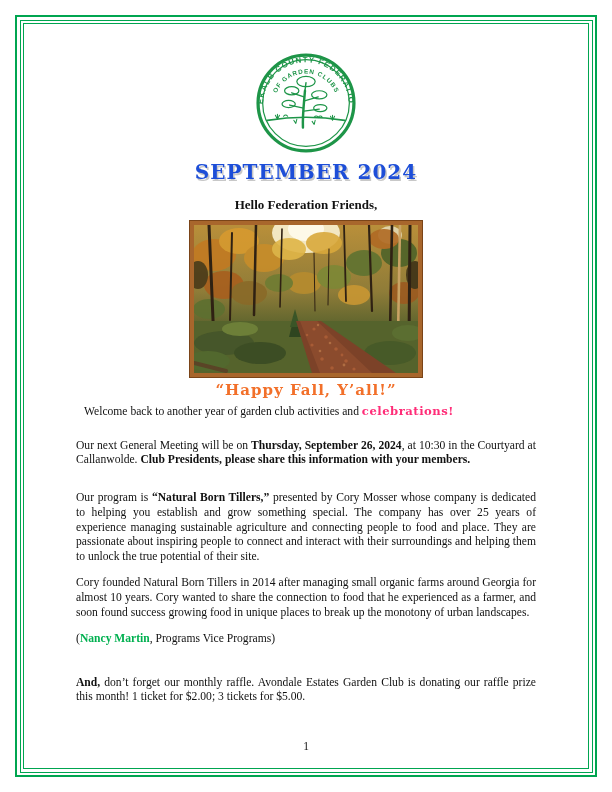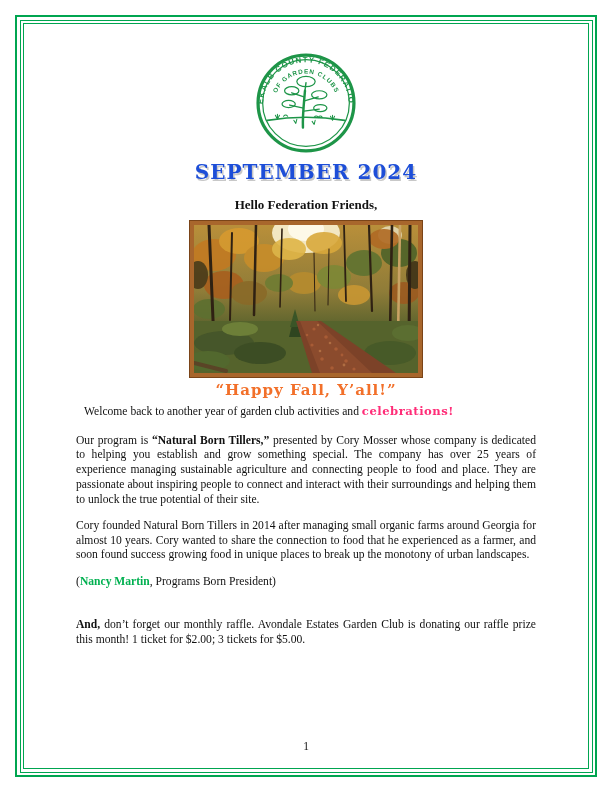--- a/index.html
+++ b/index.html
@@ -58,21 +58,21 @@
     font-family:"DejaVu Serif", serif;
   }
 
   .body-text{
     font-size:11.6px;
     line-height:14.7px;
     text-align:justify;
   }
   .welcome-line{margin-top:5px;font-size:11.6px;line-height:14.7px;margin-left:8px;}
   .p-meeting{margin-top:19px;}
-  .p-program{margin-top:14px;}
+  .p-program{margin-top:23px;}
   .p-founder{margin-top:4px;font-family:Liberation Serif, serif;}
   .p-credit{margin-top:0;text-align:left;}
   .p-raffle{margin-top:29px;}
 
   .fun{
     font-weight:bold;
     letter-spacing:0.5px;
     font-family:"DejaVu Serif", serif;
   }
 
@@ -226,25 +226,26 @@
 
           <line x1="0" y1="138" x2="32" y2="146" stroke="#5a4426" stroke-width="4" stroke-linecap="round"></line>
         </svg>
       </span>
     </div>
 
     <div class="caption">“Happy Fall, Y’all!”</div>
 
     <div class="welcome-line"><span>Welcome back to another year of garden club activities and </span><span class="fun" style="color: rgb(255, 45, 120);">celebrations!</span></div>
 
+    <p class="body-text p-meeting"><span>Our next General Meeting will be on </span><span style="font-weight: bold;">Thursday, September 26, 2024</span><span>, at 10:30 in the Courtyard at Callanwolde.  </span><span style="font-weight: bold;">Club Presidents, please share this information with your members.</span></p>
 
     <p class="body-text p-program"><span>Our program is </span><span style="font-weight: bold;">“Natural Born Tillers,”</span><span> presented by Cory Mosser whose company is dedicated to helping you establish and grow something special. The company has over 25 years of experience managing sustainable agriculture and connecting people to food and place. They are passionate about inspiring people to connect and interact with their surroundings and helping them to unlock the true potential of their site.</span></p>
 
     <p class="body-text p-founder"><span>Cory founded Natural Born Tillers in 2014 after managing small organic farms around Georgia for almost 10 years. Cory wanted to share the connection to food that he experienced as a farmer, and soon found success growing food in unique places to break up the monotony of urban landscapes.</span></p>
 
-    <p class="body-text p-credit"><span>(</span><span style="font-weight: bold; color: rgb(0, 176, 80);">Nancy Martin</span><span>, Programs Born President)</span></p>
+    <p class="body-text p-credit"><span>(</span><span style="font-weight: bold; color: rgb(0, 176, 80);">Nancy Martin</span><span>, Programs Vice Programs)</span></p>
 
     <p class="body-text p-raffle"><span style="font-weight: bold;">And,</span><span> don’t forget our monthly raffle. Avondale Estates Garden Club is donating our raffle prize this month!  1 ticket for $2.00; 3 tickets for $5.00.</span></p>
 
   </div>
 
   <div class="page-number">1</div>
 </div>
 
 </body></html>

